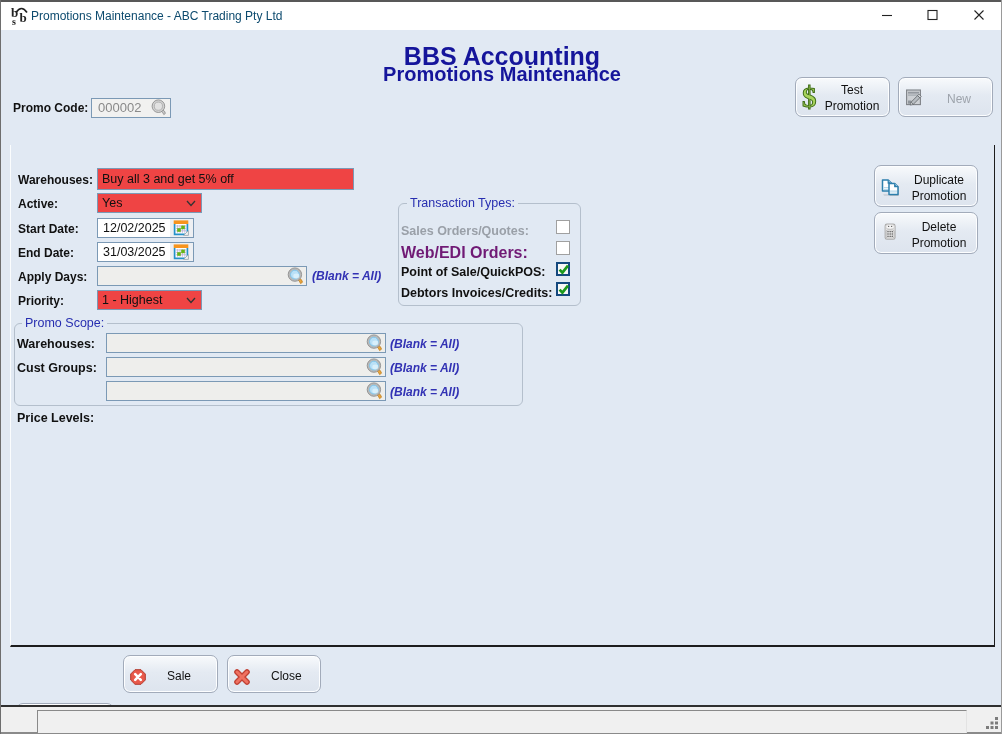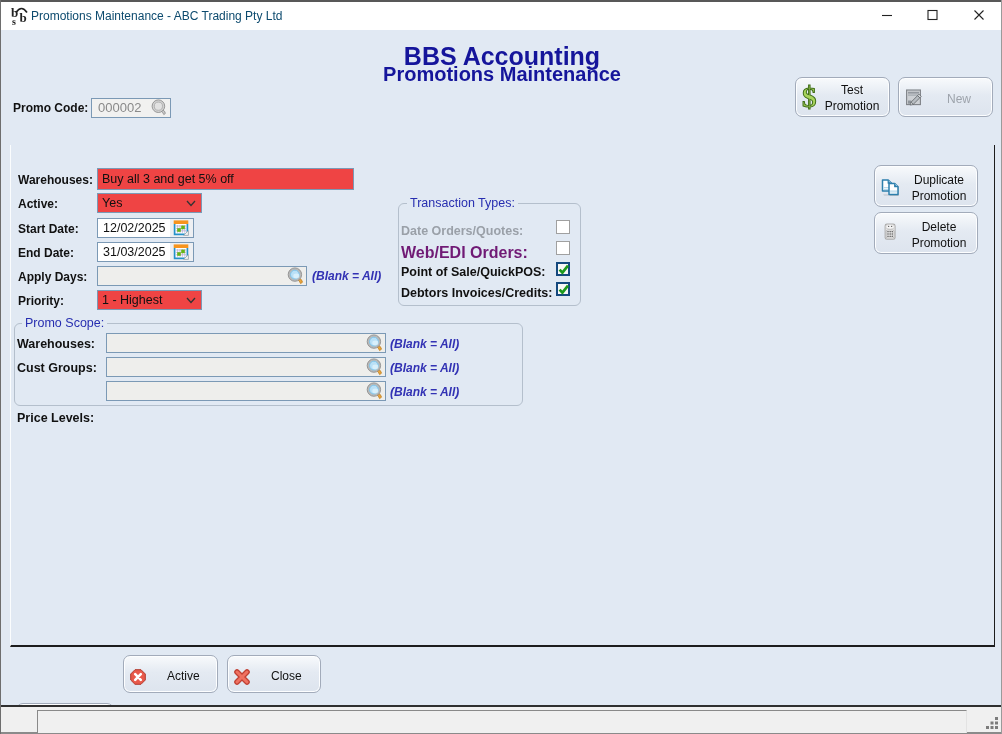--- a/index.html
+++ b/index.html
@@ -147,21 +147,21 @@
 
 <div class="abs lbl" style="left:17px;top:294px;">Priority:</div>
 <div class="abs inp" style="left:96px;top:290px;width:105px;height:20px;line-height:18px;padding-left:4px;">1 - Highest
   <svg class="abs" style="right:5px;top:6px;" width="10" height="7" viewBox="0 0 10 7">
       <path d="M1 1 L5 5.5 L9 1" fill="none" stroke="#333" stroke-width="1.3"></path>
     </svg>
 </div>
 
 <div class="abs grp" style="left:397px;top:203px;width:183px;height:103px;">
   <div class="grptitle" style="left:8px;">Transaction Types:</div>
-  <div class="abs lbl" style="left:2px;top:19.5px;color:#9aa0a8;font-size:12.5px;">Date Orders/Quotes:</div>
+  <div class="abs lbl" style="left:2px;top:19.5px;color:#9aa0a8;font-size:12.5px;">Sales Orders/Quotes:</div>
   <div class="abs" style="left:157px;top:16px;width:14px;height:14px;background:#fff;border:1px solid #a0a0a0;"></div>
   <div class="abs lbl" style="left:2px;top:40px;color:#701a75;font-size:16px;">Web/EDI Orders:</div>
   <div class="abs" style="left:157px;top:36.5px;width:14px;height:14px;background:#fff;border:1px solid #a0a0a0;"></div>
   <div class="abs lbl" style="left:2px;top:61px;font-size:12.5px;">Point of Sale/QuickPOS:</div>
   <div class="abs" style="left:157px;top:57.5px;width:14px;height:14px;border:2px solid #15497e;background:#f8f8f6;">
     <svg width="12" height="12" viewBox="0 0 12 12" style="position:absolute;left:-1px;top:-1px;">
         <path d="M2.6 6.6 L5.4 9.6 L11 2.6" fill="none" stroke="#1d9a1d" stroke-width="2.7"></path>
       </svg>
   </div>
   <div class="abs lbl" style="left:2px;top:81.5px;font-size:12.5px;">Debtors Invoices/Credits:</div>
@@ -252,21 +252,21 @@
     <path d="M2.5 8.5 L6.5 12.5 L15 2.5" fill="none" stroke="#a8d028" stroke-width="3.6" stroke-linecap="round" stroke-linejoin="round"></path>
     <path d="M3 10.5 L6.6 14 L15.5 3.6" fill="none" stroke="#3a7a00" stroke-width="1"></path>
   </svg>
   <div class="abs" style="left:47px;top:13px;font-size:12px;color:#111;">Save</div>
 </div>
 <div class="abs btn" style="left:122px;top:655px;width:95px;height:38px;">
   <svg class="abs" style="left:6px;top:13px;" width="16" height="16" viewBox="0 0 16 16">
     <path d="M5 0.7 L11 0.7 L15.3 5 L15.3 11 L11 15.3 L5 15.3 L0.7 11 L0.7 5 Z" fill="#e8594a" stroke="#b23a2d" stroke-width="1"></path>
     <path d="M5.2 5.2 L10.8 10.8 M10.8 5.2 L5.2 10.8" stroke="#fff" stroke-width="2.6" stroke-linecap="round"></path>
   </svg>
-  <div class="abs" style="left:43px;top:13px;font-size:12px;color:#111;">Active</div>
+  <div class="abs" style="left:43px;top:13px;font-size:12px;color:#111;">Sale</div>
 </div>
 <div class="abs btn" style="left:226px;top:655px;width:94px;height:38px;">
   <svg class="abs" style="left:6px;top:13px;" width="16" height="16" viewBox="0 0 16 16">
     <path d="M3 3 L13 13 M13 3 L3 13" stroke="#c04033" stroke-width="5.6" stroke-linecap="round"></path>
     <path d="M3 3 L13 13 M13 3 L3 13" stroke="#ef7161" stroke-width="3" stroke-linecap="round"></path>
   </svg>
   <div class="abs" style="left:43px;top:13px;font-size:12px;color:#111;">Close</div>
 </div>
 
 <div class="abs" style="left:0;top:705px;width:1002px;height:2px;background:#2f2f2f;"></div>

